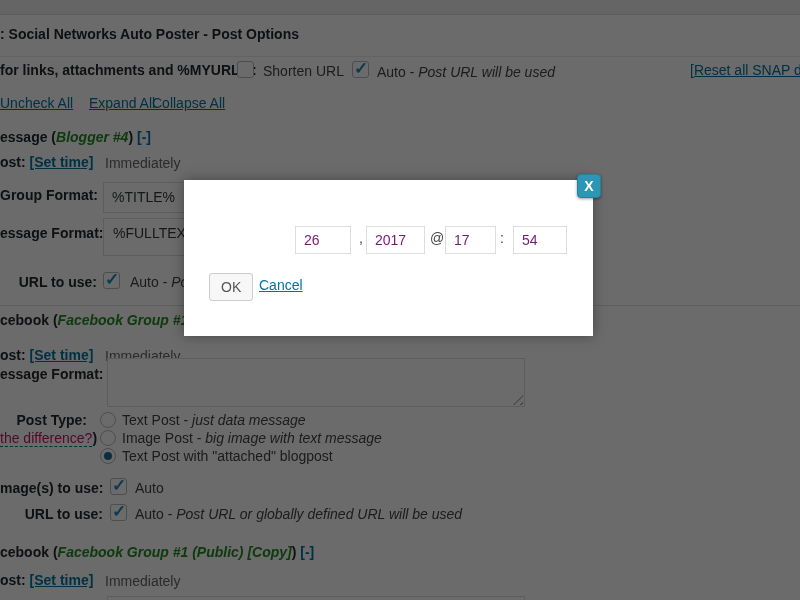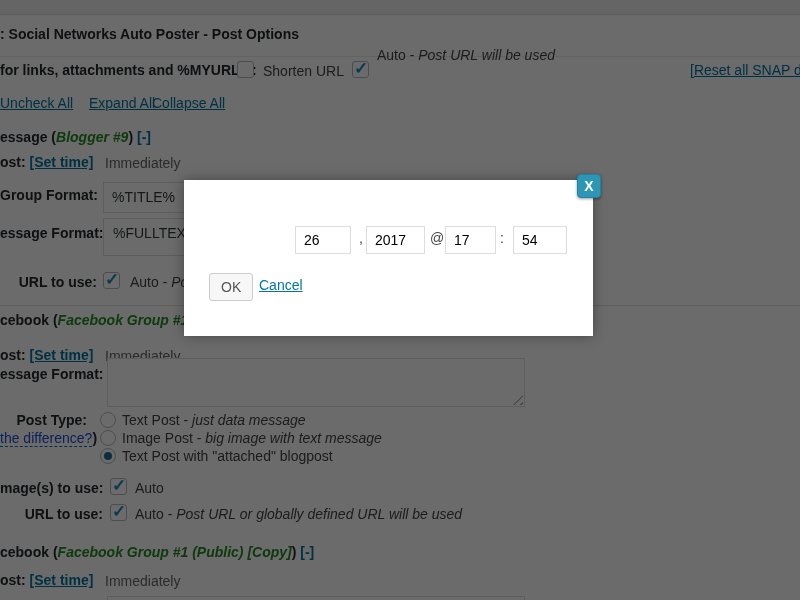--- a/index.html
+++ b/index.html
@@ -4,40 +4,40 @@
 <style>
   html,body{margin:0;padding:0}
   body{width:800px;height:600px;overflow:hidden;position:relative;background:#fff;
        font-family:"Liberation Sans",sans-serif;font-size:14px;color:#444}
   .abs{position:absolute;white-space:nowrap}
   .b{font-weight:bold;color:#23282d}
   .lbl{position:absolute;white-space:nowrap;font-weight:bold;color:#23282d;text-align:right}
   .link{color:#0074a2;text-decoration:underline;cursor:pointer}
   .blink{color:#0074a2;font-weight:bold;text-decoration:underline;cursor:pointer}
   .bracket{color:#0074a2;font-weight:bold;cursor:pointer;text-decoration:none}
-  .dashed{color:#1d4ed8;text-decoration:none;border-bottom:1px dashed #0074a2;cursor:pointer}
+  .dashed{color:#be185d;text-decoration:none;border-bottom:1px dashed #0074a2;cursor:pointer}
   .green{color:#228B22;font-weight:bold;font-style:italic}
   .it{font-style:italic}
   .muted{color:#666}
   .strip{position:absolute;left:0;top:0;width:800px;height:14px;background:#f1f1f1;border-bottom:1px solid #dcdcdc}
   .hline{position:absolute;left:0;width:800px;height:1px;background:#ececec}
   .cb{position:absolute;width:15px;height:15px;border:1px solid #b4b9be;background:#fff;border-radius:3px;cursor:pointer}
   .cb.on::after{content:"\2713";position:absolute;left:1px;top:-4px;font-size:17px;font-weight:bold;color:#1e8cbe}
   .radio{position:absolute;width:14px;height:14px;border:1px solid #b4b9be;background:#fff;border-radius:50%;cursor:pointer}
   .radio.on::after{content:"";position:absolute;left:3px;top:3px;width:8px;height:8px;border-radius:50%;background:#1e6a96}
   .input{position:absolute;background:#fff;border:1px solid #ddd;color:#32373c;line-height:29px;padding:0 8px;overflow:hidden}
   .area{position:absolute;background:#fff;border:1px solid #ddd;color:#32373c;padding:6px 9px;overflow:hidden}
   .rsz{position:absolute;right:1px;bottom:1px;width:10px;height:10px;
        background:repeating-linear-gradient(135deg,transparent 0 2px,#aaa 2px 3px,transparent 3px 5px);
        clip-path:polygon(100% 0,100% 100%,0 100%)}
   .overlay{position:absolute;left:0;top:0;width:800px;height:600px;background:rgba(0,0,0,0.58);z-index:50}
   .modal{position:absolute;left:184px;top:180px;width:409px;height:156px;background:#fff;z-index:60;
          box-shadow:0 0 12px rgba(0,0,0,0.35)}
   .modal .mtxt{position:absolute;left:29px;top:31px;color:#444;white-space:nowrap}
-  .minput{position:absolute;top:46px;height:26px;background:#fff;border:1px solid #ddd;color:#000000;
+  .minput{position:absolute;top:46px;height:26px;background:#fff;border:1px solid #ddd;color:#701a75;
           line-height:26px;padding:0 8px;overflow:hidden}
   .msel{position:absolute;left:27px;top:46px;width:61px;height:26px;background:#fff;border:1px solid #ccc;
         color:#32373c;line-height:26px;padding:0 8px;cursor:pointer}
   .msel .arrow{position:absolute;right:7px;top:0;font-size:9px;color:#555;line-height:28px}
   .msep{position:absolute;top:50px;color:#444}
   .okbtn{position:absolute;left:25px;top:93px;height:26px;padding:0 11px;background:#f7f7f7;border:1px solid #ccc;
          border-radius:3px;color:#555;line-height:26px;cursor:pointer;white-space:nowrap}
   .close{position:absolute;left:393px;top:-6px;width:24px;height:24px;background:#2e96b5;border:1px solid #2382a0;
          border-radius:4px;color:#fff;font-weight:bold;text-align:center;line-height:22px;font-size:14px;
          cursor:pointer;box-shadow:0 1px 3px rgba(0,0,0,0.4);box-sizing:border-box}
@@ -47,28 +47,28 @@
 
 <div class="strip"></div>
 
 <div class="abs b" style="left:0;top:26px">: Social Networks Auto Poster - Post Options</div>
 <div class="hline" style="top:56px"></div>
 
 <div class="abs b" style="left:0;top:62px">for links, attachments and %MYURL%:</div>
 <span class="cb" style="left:237px;top:61px"></span>
 <div class="abs" style="left:263px;top:63px">Shorten URL</div>
 <span class="cb on" style="left:352px;top:61px"></span>
-<div class="abs" style="left:377px;top:47px"><span>Auto - </span><span class="it">Post URL will be used</span></div>
+<div class="abs" style="left:377px;top:64px"><span>Auto - </span><span class="it">Post URL will be used</span></div>
 <a class="abs link" style="left:690px;top:62px">[Reset all SNAP data]</a>
 
 <a class="abs link" style="left:0;top:95px">Uncheck All</a>
 <a class="abs link" style="left:89px;top:95px">Expand All</a>
 <a class="abs link" style="left:152px;top:95px">Collapse All</a>
 
-<div class="abs b" style="left:0;top:129px"><span>essage (</span><span class="green">Blogger #9</span><span>) </span><a class="bracket">[-]</a></div>
+<div class="abs b" style="left:0;top:129px"><span>essage (</span><span class="green">Blogger #4</span><span>) </span><a class="bracket">[-]</a></div>
 
 <div class="abs" style="left:0;top:154px"><span class="b">ost: </span><a class="blink">[Set time]</a></div>
 <div class="abs muted" style="left:105px;top:155px">Immediately</div>
 
 <div class="lbl" style="left:0;top:187px;width:97px">Group Format:</div>
 <div class="input" style="left:103px;top:182px;width:334px;height:29px">%TITLE%</div>
 
 <div class="lbl" style="left:0;top:225px">essage Format:</div>
 <div class="area" style="left:103px;top:218px;width:400px;height:24px">%FULLTEXT%</div>
 

